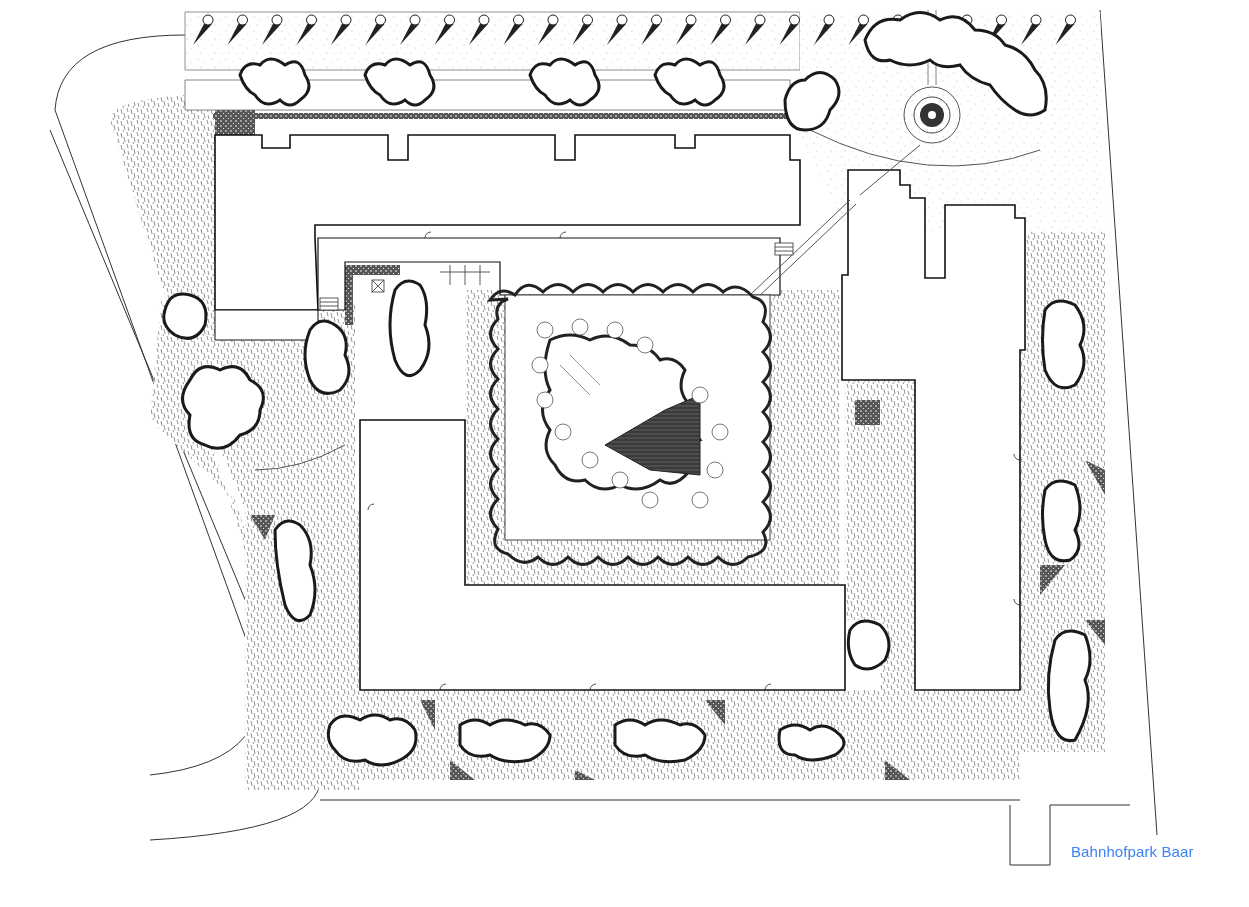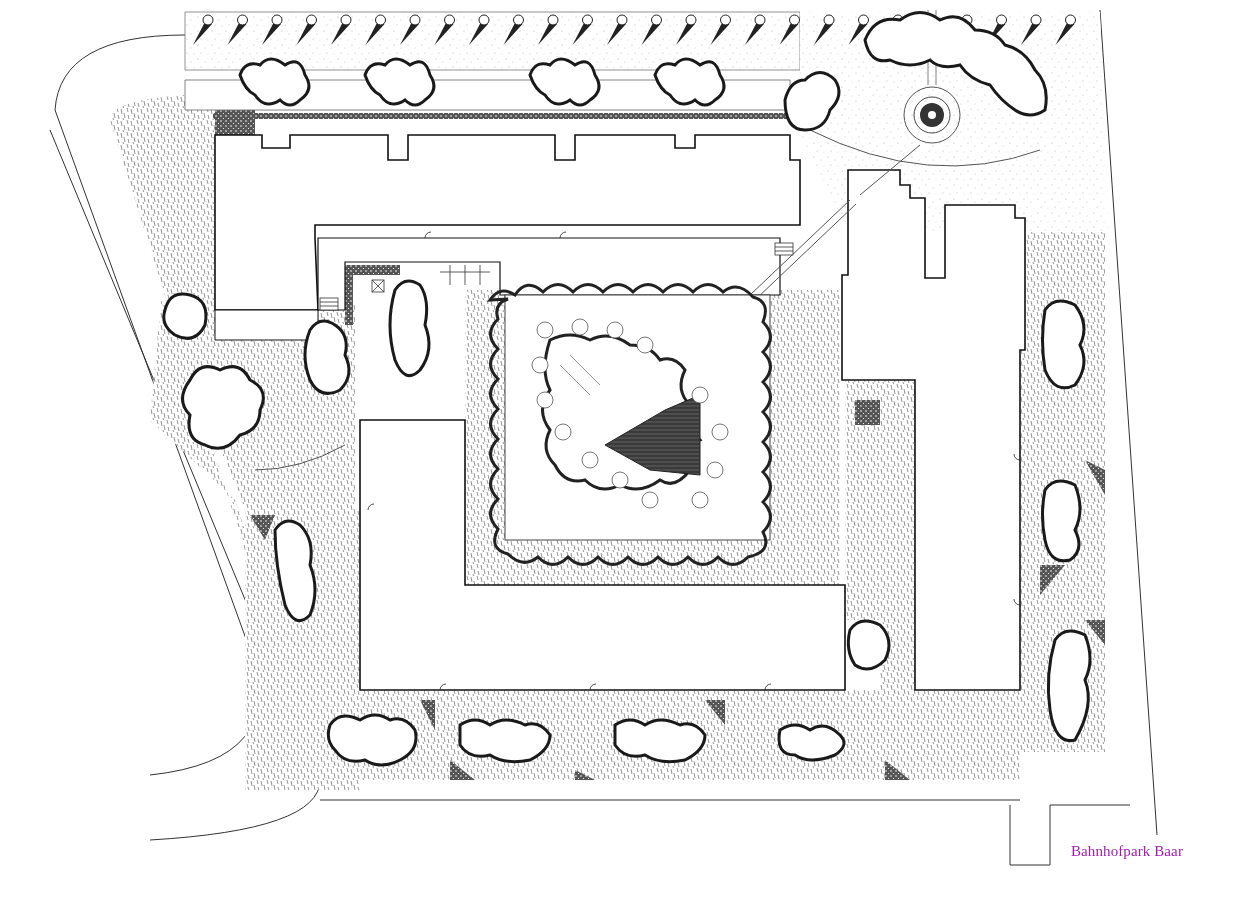--- a/index.html
+++ b/index.html
@@ -1,20 +1,20 @@
 <!DOCTYPE html>
 <html><head>
 <meta charset="utf-8">
 <style>
   html, body { margin: 0; padding: 0; background: #ffffff; }
   body { width: 1249px; height: 907px; position: relative; overflow: hidden; font-family: "DejaVu Sans", sans-serif; }
   #plan { position: absolute; left: 0; top: 0; width: 1249px; height: 907px; }
   .caption {
     position: absolute; left: 1071px; top: 843px;
-    font-family: Liberation Serif, serif; font-size: 15px; color: #a21caf;
+    font-family: Liberation Sans, sans-serif; font-size: 15px; color: #3b82f6;
     letter-spacing: 0.1px;
   }
 </style>
 </head>
 <body>
 
 <svg id="plan" viewBox="0 0 1249 907" xmlns="http://www.w3.org/2000/svg">
   <defs>
     <pattern id="lawn" width="10" height="12" patternUnits="userSpaceOnUse">
       <rect width="10" height="12" fill="#ffffff"></rect>

